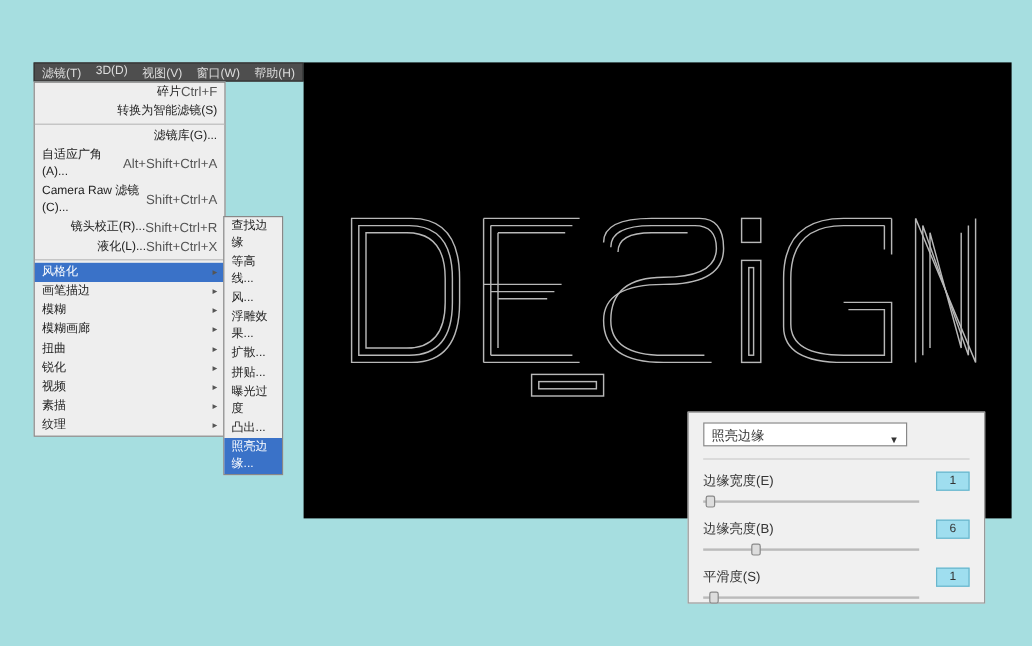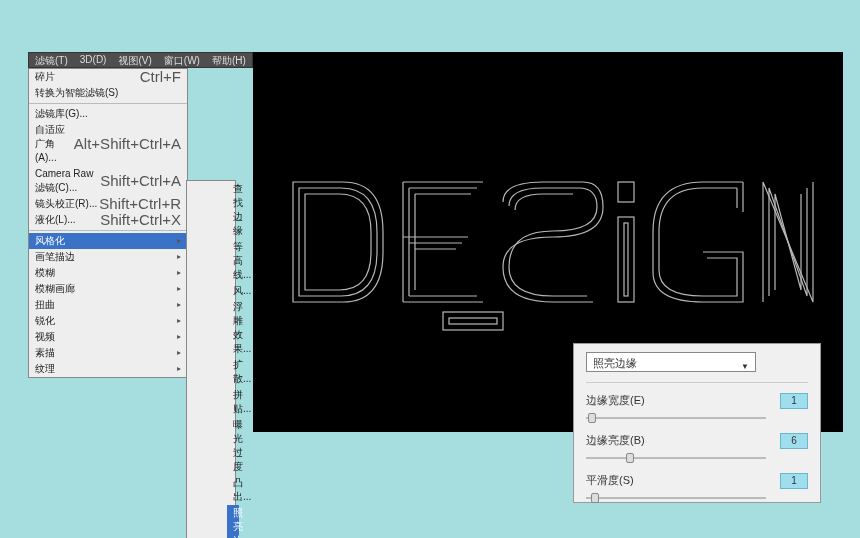--- a/index.html
+++ b/index.html
@@ -2,29 +2,29 @@
 <html><head>
 <meta charset="utf-8">
 <style>
 * { margin: 0; padding: 0; box-sizing: border-box; font-family: "Microsoft YaHei", Arial, sans-serif; }
 body { background: #a6dee0; width: 860px; height: 538px; overflow: hidden; position: relative; }
 
 .menubar { position: absolute; top: 52px; left: 28px; background: #4e4e4e; display: flex; height: 16px; font-size: 10px; color: #ddd; border: 1px solid #333; }
 .menubar > div { padding: 1px 6px; cursor: default; }
 
 .menu-panel { position: absolute; top: 68px; left: 28px; width: 160px; background: #eee; border: 1px solid #888; font-size: 10px; color: #222; }
-.menu-panel .row { display: flex; justify-content: space-between; align-items: center; padding: 1px 6px; line-height: 14px; }
-.menu-panel .row .shortcut { color: #555; font-size: 15px; }
+.menu-panel .row { display: flex; justify-content: flex-end; align-items: center; padding: 1px 6px; line-height: 14px; }
+.menu-panel .row .shortcut { color: #555; font-size: 11px; }
 .menu-panel .sep { height: 1px; background: #bbb; margin: 2px 0; }
 .menu-panel .row.expand::after { content: "▸"; color: #555; font-size: 8px; margin-left: auto; }
 .menu-panel .row.expand { justify-content: flex-start; }
 .menu-panel .row.highlight { background: #3a72c8; color: #fff; }
 
 .submenu { position: absolute; top: 180px; left: 186px; width: 50px; background: #eee; border: 1px solid #888; font-size: 10px; color: #222; }
-.submenu .row { padding: 1px 6px; line-height: 14px; margin-left: 40px; }
+.submenu .row { padding: 1px 6px; line-height: 14px; }
 .submenu .row.highlight { background: #3a72c8; color: #fff; }
 
 .canvas { position: absolute; top: 52px; left: 253px; width: 590px; height: 380px; background: #000; }
 .artwork { position: absolute; inset: 0; }
 
 .dialog { position: absolute; top: 343px; left: 573px; width: 248px; height: 160px; background: #f0f0f0; border: 1px solid #999; padding: 8px 12px; font-size: 11px; color: #333; }
 .dialog .dropdown { width: 170px; height: 20px; border: 1px solid #888; background: #fff; display: flex; align-items: flex-end; justify-content: space-between; padding: 0 6px; margin-bottom: 10px; }
 .dialog .dropdown .arrow { font-size: 8px; }
 .dialog .sep { height: 1px; background: #ccc; margin: 6px 0 10px; }
 .dialog .param { display: flex; align-items: flex-start; margin-bottom: 4px; }

